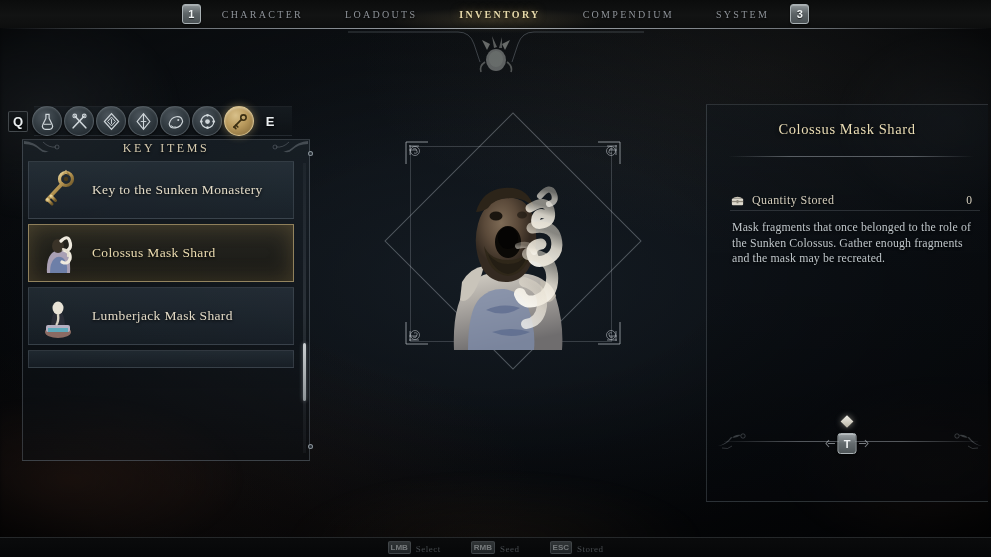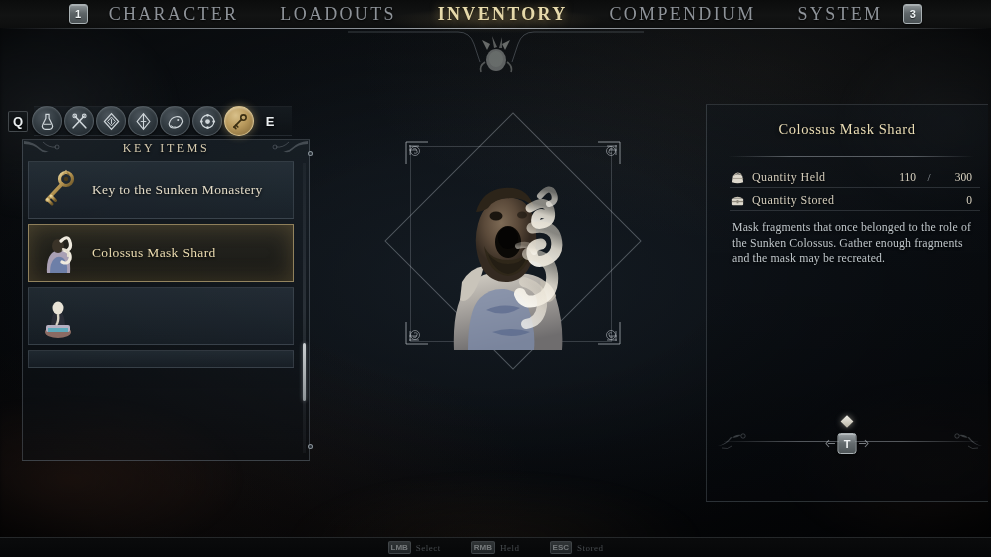--- a/index.html
+++ b/index.html
@@ -66,21 +66,21 @@
     border: 1px solid #a9b1b4;
     color: #eef2f3;
     font-family: "Liberation Sans", sans-serif;
     font-size: 11px; font-weight: 700;
     display: flex; align-items: center; justify-content: center;
     box-shadow: 0 1px 2px rgba(0,0,0,0.7), inset 0 1px 0 rgba(255,255,255,0.25);
     text-shadow: 0 1px 1px rgba(0,0,0,0.6);
   }
   .navtab {
     color: #8e9399;
-    font-size: 18px;
+    font-size: 10px;
     letter-spacing: 2.3px;
     padding: 0 21px;
     white-space: nowrap;
     text-shadow: 0 1px 2px rgba(0,0,0,0.9);
     font-variant: small-caps;
     text-transform: uppercase;
   }
   .navtab.active {
     color: #e8dcae;
     font-weight: 700;
@@ -312,21 +312,21 @@
   .ft-r { left: calc(50% + 11px); transform: scaleX(-1); }
 
   
   .bottombar {
     position: absolute; left: 0; right: 0; bottom: 0; height: 20px;
     background: linear-gradient(180deg, #0a0b0c 0%, #060708 100%);
     border-top: 1px solid rgba(150,158,166,0.22);
     z-index: 20;
     display: flex; align-items: center; justify-content: center; gap: 30px;
   }
-  .bb-hint { display: flex; align-items: center; gap: 5px; opacity: 0.55; }
+  .bb-hint { display: flex; align-items: flex-end; gap: 5px; opacity: 0.55; }
   .bb-key {
     min-width: 15px; height: 13px; border-radius: 2px;
     background: linear-gradient(180deg, #51585b, #33393c);
     border: 1px solid rgba(150,158,164,0.5);
     color: #cfd5d8;
     font-family: "Liberation Sans", sans-serif;
     font-size: 8px; font-weight: 700;
     display: flex; align-items: center; justify-content: center;
     padding: 0 2px;
   }
@@ -497,20 +497,21 @@
         <div class="item-thumb">
           <svg viewBox="0 0 48 48">
             <ellipse cx="24" cy="40" rx="13" ry="6" fill="#8b6b63"></ellipse>
             <rect x="12" y="33" width="24" height="7" rx="2" fill="#b6b0c2"></rect>
             <path d="M17 33 q1 -14 7 -16 q6 2 7 16z" fill="#2a2d36"></path>
             <ellipse cx="24" cy="16" rx="5.5" ry="6.5" fill="#e8e3d6"></ellipse>
             <path d="M24 22 q1 8 -2 11" fill="none" stroke="#d8d3c4" stroke-width="2.4"></path>
             <rect x="14" y="36" width="20" height="4" fill="#4fa8b8" opacity="0.85"></rect>
           </svg>
         </div>
+        <div class="item-name">Lumberjack Mask Shard</div>
       </div>
 
       <div class="item-row partial"></div>
 
     </div>
 
     <div class="scrolltrack">
       <div class="scrollthumb"></div>
     </div>
   </div>
@@ -591,33 +592,20 @@
       <path d="M106 96 q12 -4 16 6" fill="none" stroke="url(#smoke)" stroke-width="6" stroke-linecap="round" opacity="0.6"></path>
     </svg>
   </div>
 
   <div class="rightpanel">
     <div class="rp-frame"></div>
 
     <div class="rp-title">Colossus Mask Shard</div>
     <div class="rp-divider"></div>
 
-    <div class="stat-row r1">
-      <span class="stat-ico">
-        <svg viewBox="0 0 16 16">
-            <path d="M3 6 q5 -3 10 0 l1 7 q-6 2 -12 0z" fill="#ddd8cc"></path>
-            <path d="M4 6 q4 -5 8 -1" fill="none" stroke="#b8b2a4" stroke-width="1.2"></path>
-            <path d="M3 9 h11" stroke="#9d978a" stroke-width="0.9"></path>
-          </svg>
-      </span>
-      <span class="stat-label">Quantity Held</span>
-      <span class="stat-cur">110</span>
-      <span class="stat-sep">/</span>
-      <span class="stat-max">300</span>
-    </div>
 
     <div class="stat-row r2">
       <span class="stat-ico">
         <svg viewBox="0 0 16 16">
             <rect x="2" y="6" width="12" height="7" rx="1" fill="#ddd8cc"></rect>
             <path d="M2 6 q6 -4 12 0z" fill="#c4bfb2"></path>
             <rect x="2" y="8.4" width="12" height="1.4" fill="#8e887b"></rect>
             <rect x="7" y="7.5" width="2" height="3.5" fill="#8e887b"></rect>
           </svg>
       </span>
@@ -655,21 +643,21 @@
 
   <div class="vignette"></div>
 
   <div class="bottombar">
     <div class="bb-hint">
       <span class="bb-key">LMB</span>
       <span class="bb-label">Select</span>
     </div>
     <div class="bb-hint">
       <span class="bb-key">RMB</span>
-      <span class="bb-label">Held</span>
+      <span class="bb-label">Seed</span>
     </div>
     <div class="bb-hint">
       <span class="bb-key">ESC</span>
       <span class="bb-label">Stored</span>
     </div>
   </div>
 
 </div>
 
 </body></html>

